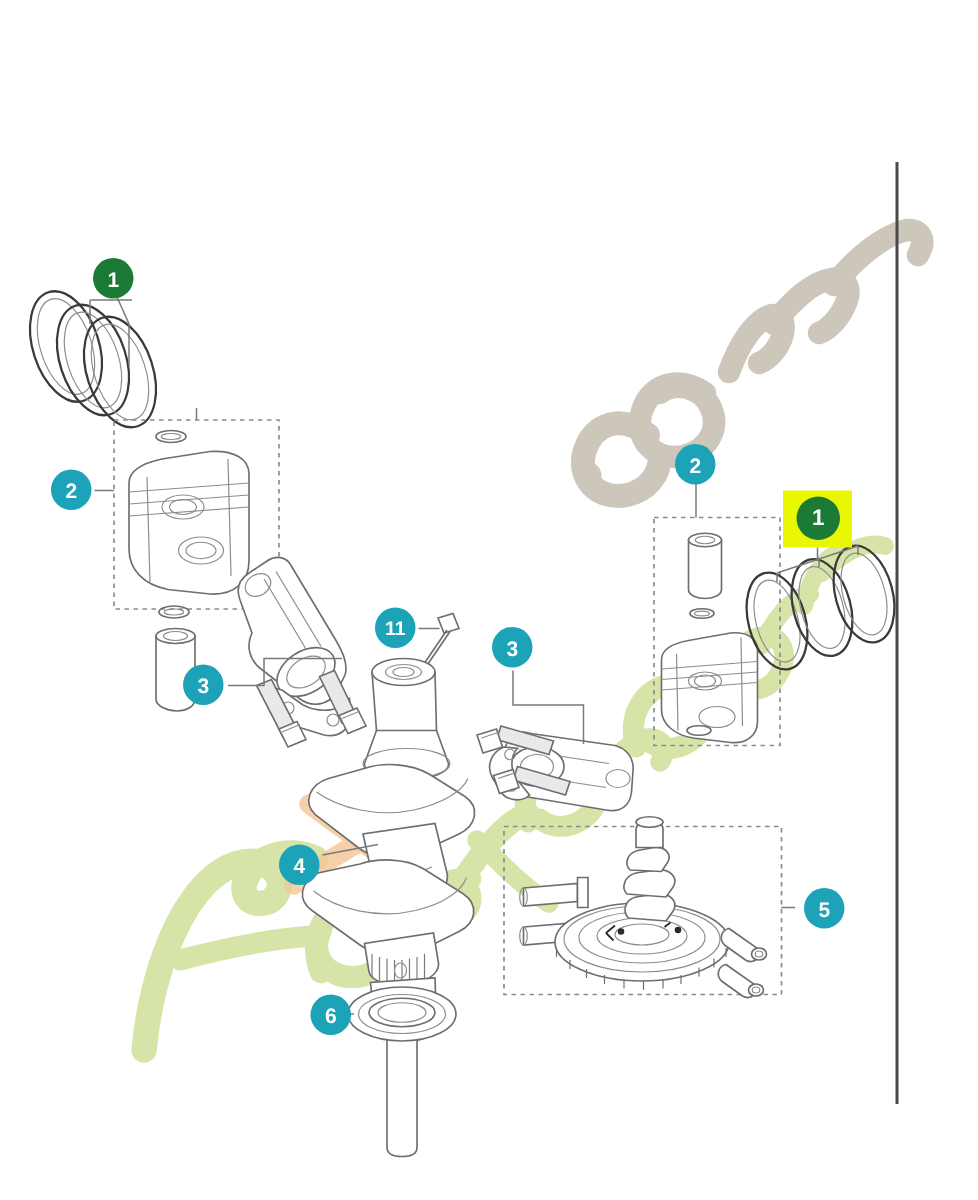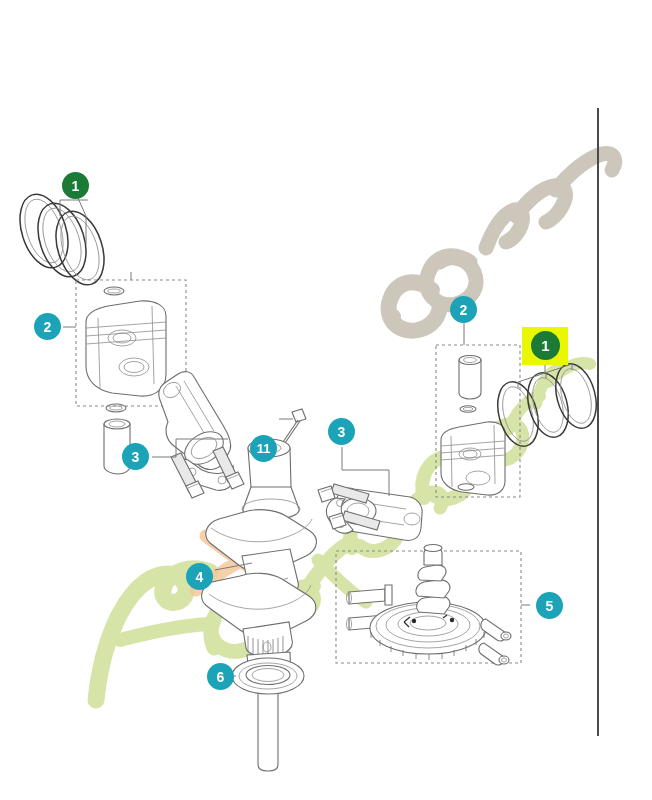--- a/index.html
+++ b/index.html
@@ -420,21 +420,21 @@
   <div class="hl-box" style="left:522px; top:327px; width:46px; height:38px;"></div>
 
   <div class="vline" style="left:597px; top:108px; width:1.6px; height:628px;"></div>
 
   <div class="badge green" style="left:62px; top:172px; width:27px; height:27px; font-size:14px;">1</div>
 
   <div class="badge teal" style="left:34px; top:313px; width:27px; height:27px; font-size:14px;">2</div>
 
   <div class="badge teal" style="left:122px; top:443px; width:27px; height:27px; font-size:14px;">3</div>
 
-  <div class="badge teal" style="left:250px; top:405px; width:27px; height:27px; font-size:13px;margin-top:30px;">11</div>
+  <div class="badge teal" style="left:250px; top:405px; width:27px; height:27px; font-size:13px;">11</div>
 
   <div class="badge teal" style="left:328px; top:418px; width:27px; height:27px; font-size:14px;">3</div>
 
   <div class="badge teal" style="left:450px; top:296px; width:27px; height:27px; font-size:14px;">2</div>
 
   <div class="badge green" style="left:531px; top:331px; width:29px; height:29px; font-size:15px;">1</div>
 
   <div class="badge teal" style="left:186px; top:563px; width:27px; height:27px; font-size:14px;">4</div>
 
   <div class="badge teal" style="left:207px; top:663px; width:27px; height:27px; font-size:14px;">6</div>

